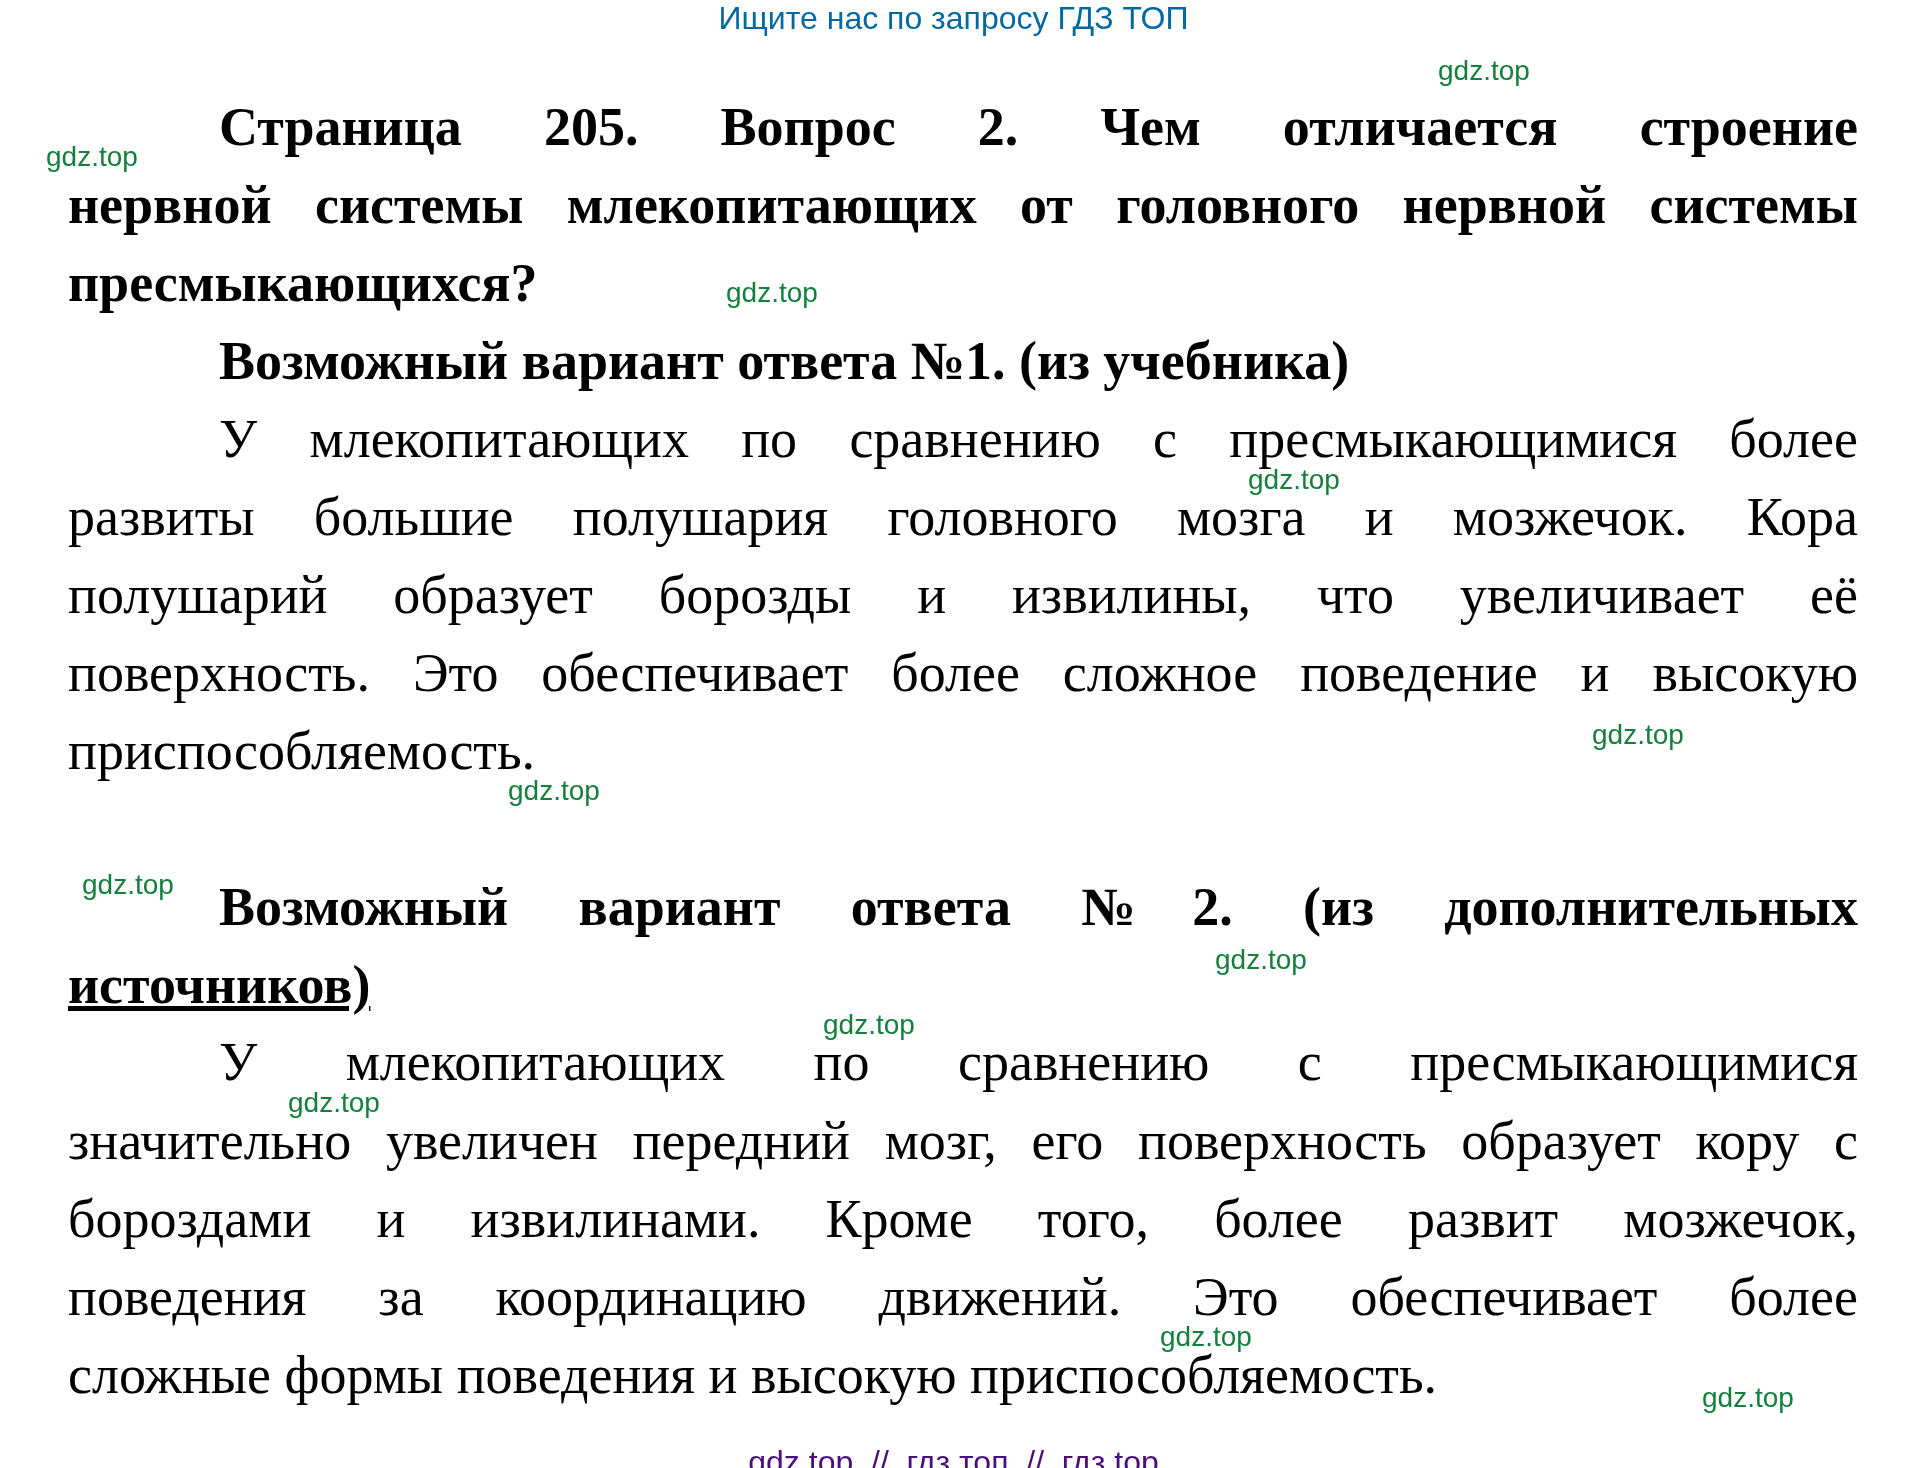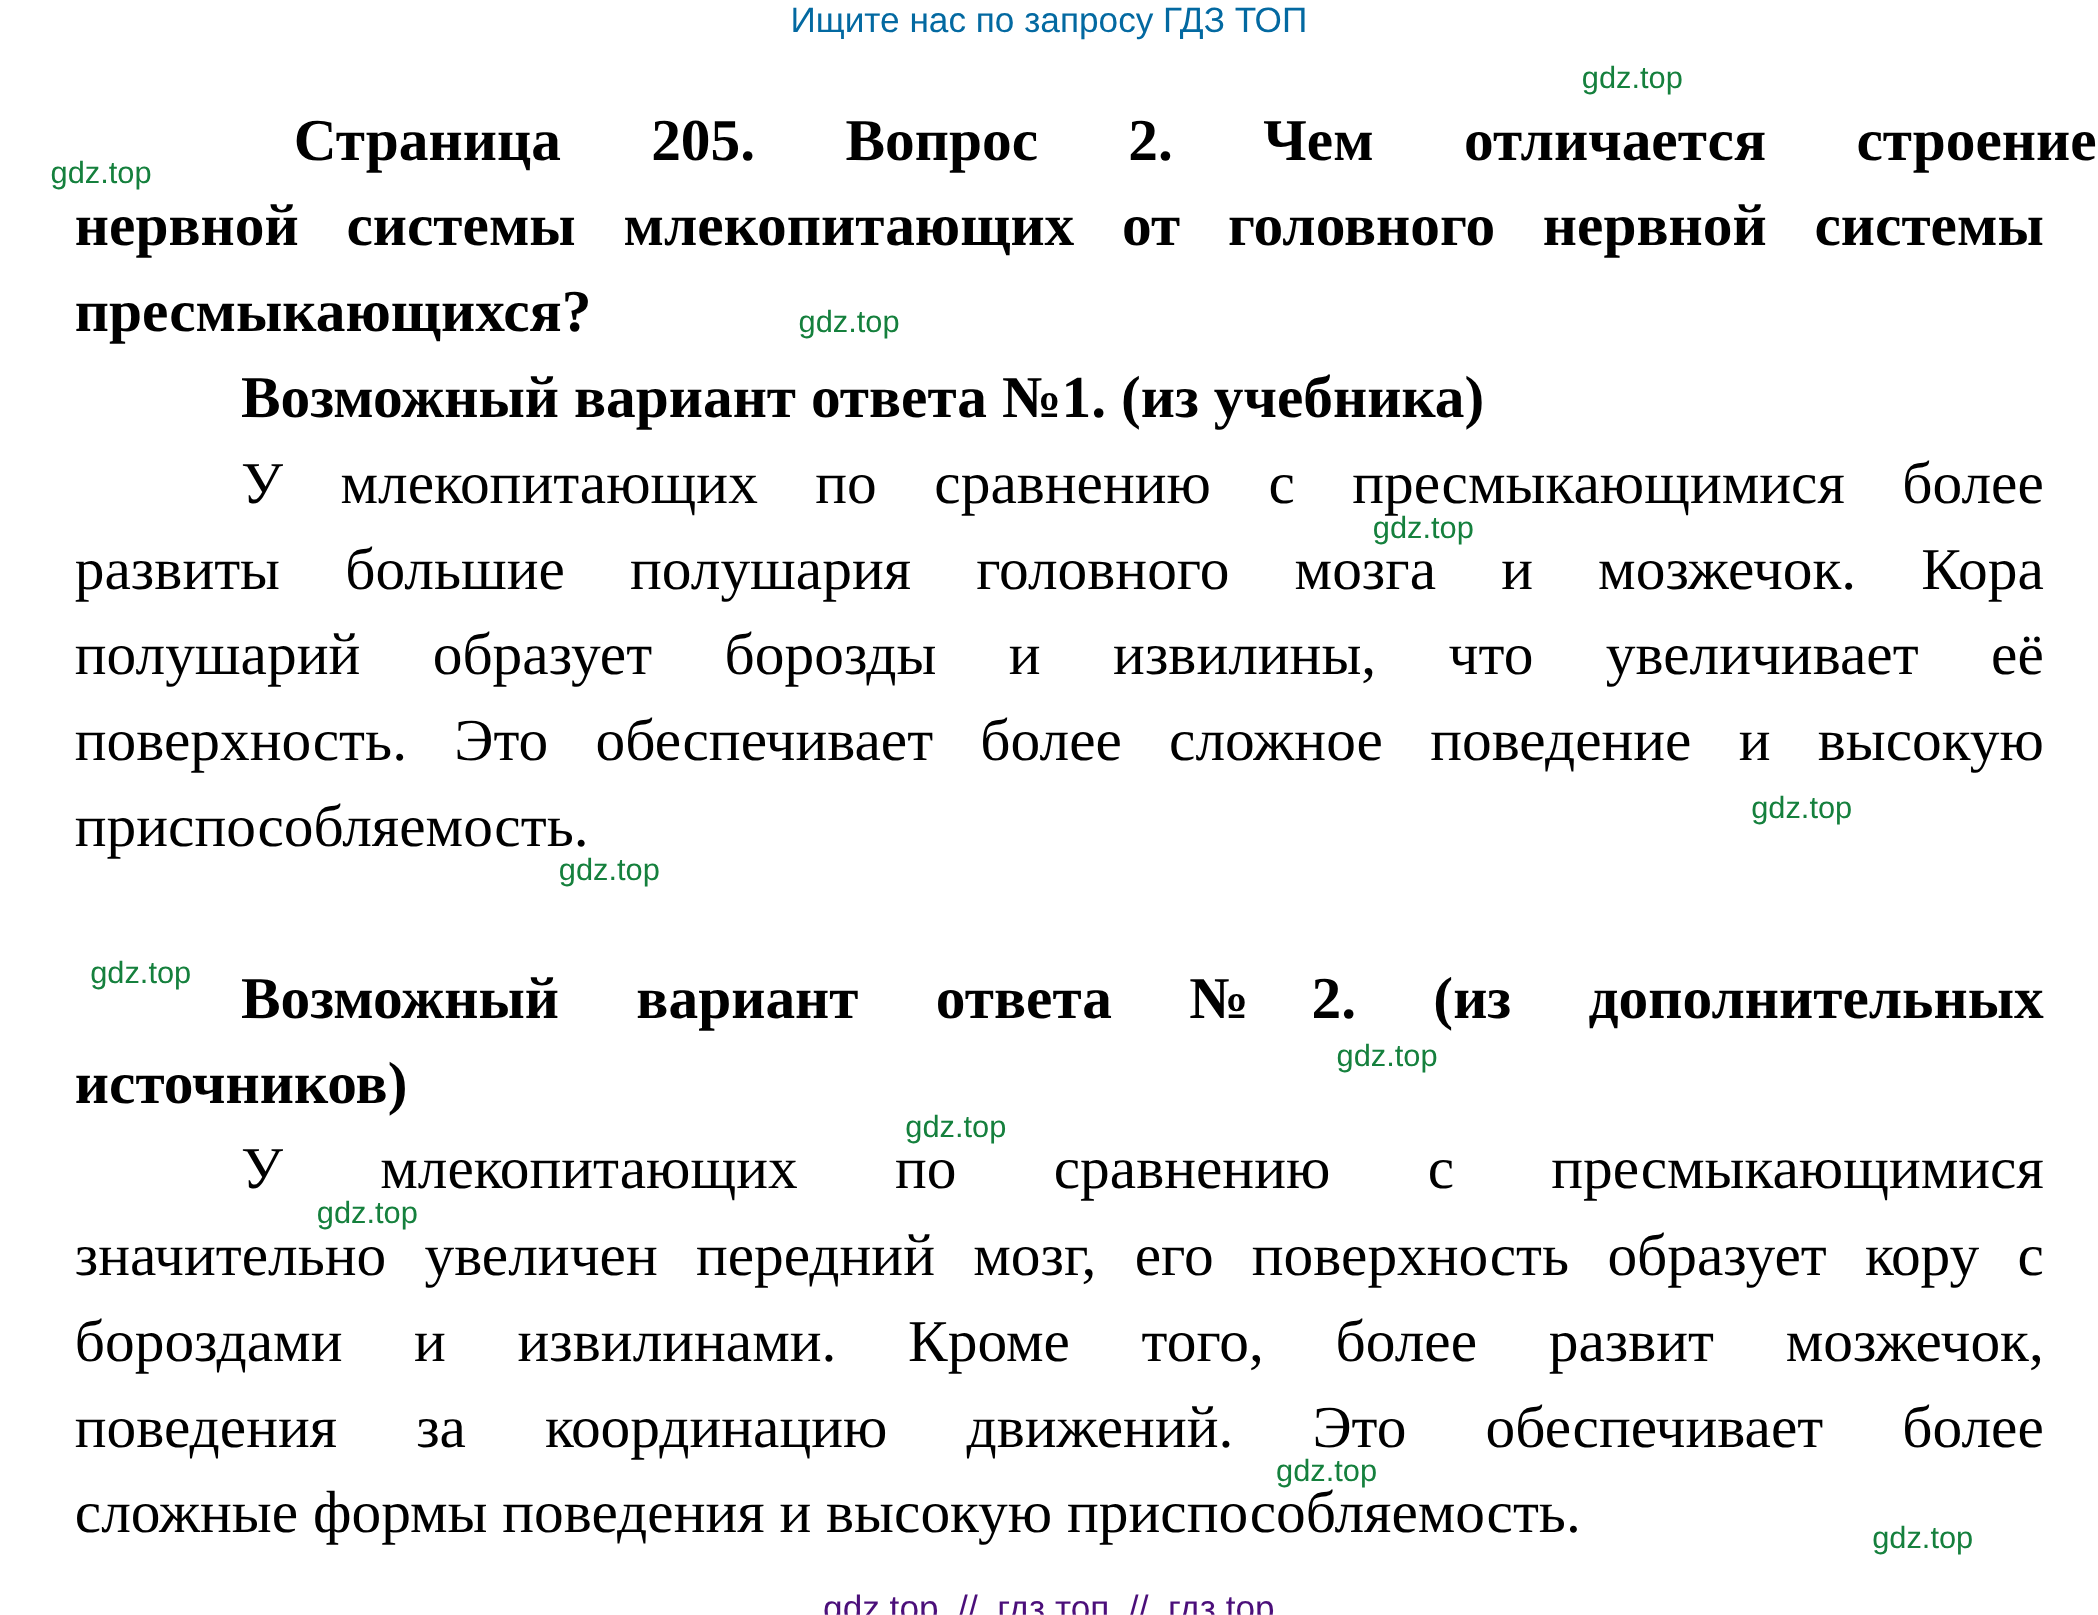--- a/index.html
+++ b/index.html
@@ -26,32 +26,32 @@
 <div class="wm" style="left:1248px;top:465px;">gdz.top</div>
 <div class="wm" style="left:1592px;top:720px;">gdz.top</div>
 <div class="wm" style="left:508px;top:776px;">gdz.top</div>
 <div class="wm" style="left:82px;top:870px;">gdz.top</div>
 <div class="wm" style="left:1215px;top:945px;">gdz.top</div>
 <div class="wm" style="left:823px;top:1010px;">gdz.top</div>
 <div class="wm" style="left:288px;top:1088px;">gdz.top</div>
 <div class="wm" style="left:1160px;top:1322px;">gdz.top</div>
 <div class="wm" style="left:1702px;top:1383px;">gdz.top</div>
 
-<div class="line ind bold" style="top:95px;margin-left:48px;">Страница 205. Вопрос 2.      Чем      отличается      строение</div>
+<div class="line ind bold" style="top:95px;">Страница 205. Вопрос 2.      Чем      отличается      строение</div>
 <div class="line bold" style="top:173px;">нервной системы млекопитающих от головного нервной системы</div>
 <div class="line bold last" style="top:251px;">пресмыкающихся?</div>
 
 <div class="line ind bold last" style="top:329px;">Возможный вариант ответа №1. (из учебника)</div>
 <div class="line ind" style="top:407px;">У млекопитающих по сравнению с пресмыкающимися более</div>
 <div class="line" style="top:485px;">развиты большие полушария головного мозга и мозжечок. Кора</div>
 <div class="line" style="top:563px;">полушарий образует борозды и извилины, что увеличивает её</div>
 <div class="line" style="top:641px;">поверхность. Это обеспечивает более сложное поведение и высокую</div>
 <div class="line last" style="top:719px;">приспособляемость.</div>
 
 <div class="line ind bold" style="top:875px;">Возможный вариант ответа №2. (из дополнительных</div>
-<div class="line bold last" style="top:953px;">источников)</div>
+<div class="line bold last" style="top:953px;text-decoration:underline;">источников)</div>
 <div class="line ind" style="top:1030px;">У млекопитающих по сравнению с пресмыкающимися</div>
 <div class="line" style="top:1109px;">значительно увеличен передний мозг, его поверхность образует кору с</div>
 <div class="line" style="top:1187px;">бороздами и извилинами. Кроме того, более развит мозжечок,</div>
 <div class="line" style="top:1265px;">поведения за координацию движений. Это обеспечивает более</div>
 <div class="line last" style="top:1343px;">сложные формы поведения и высокую приспособляемость.</div>
 
 <div class="footer">gdz top  //  гдз топ  //  гдз top</div>
 
 </body></html>

